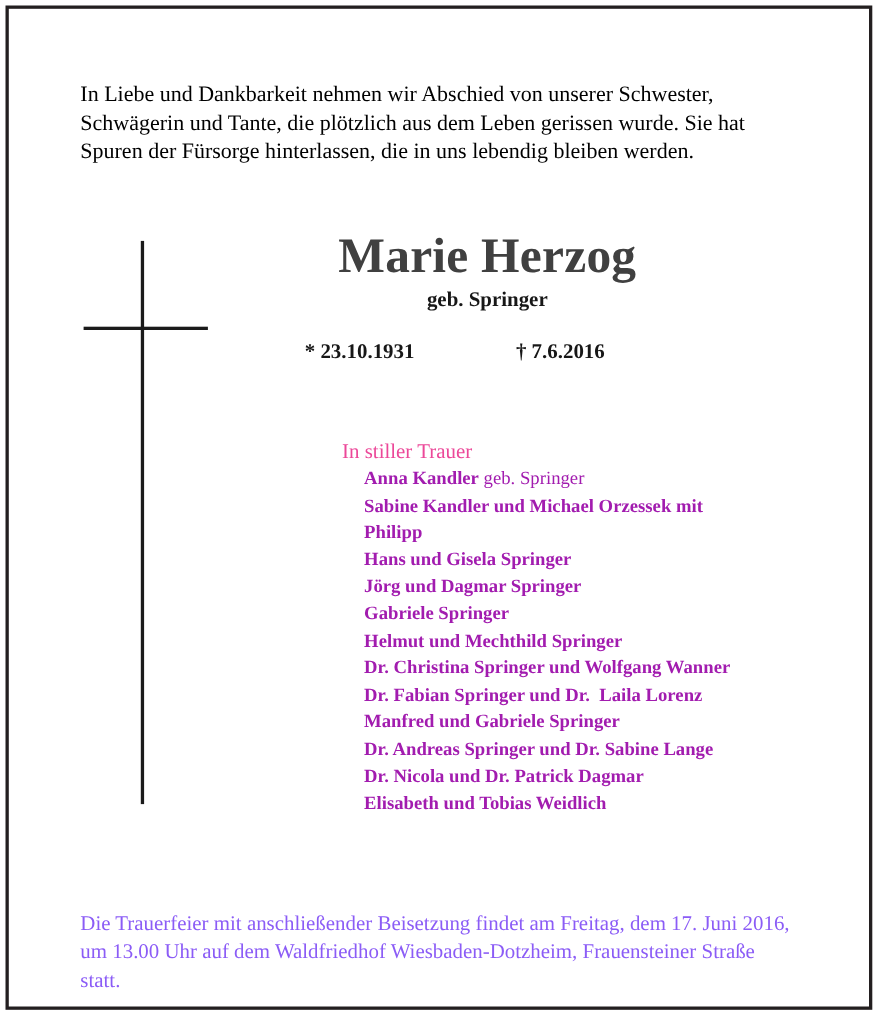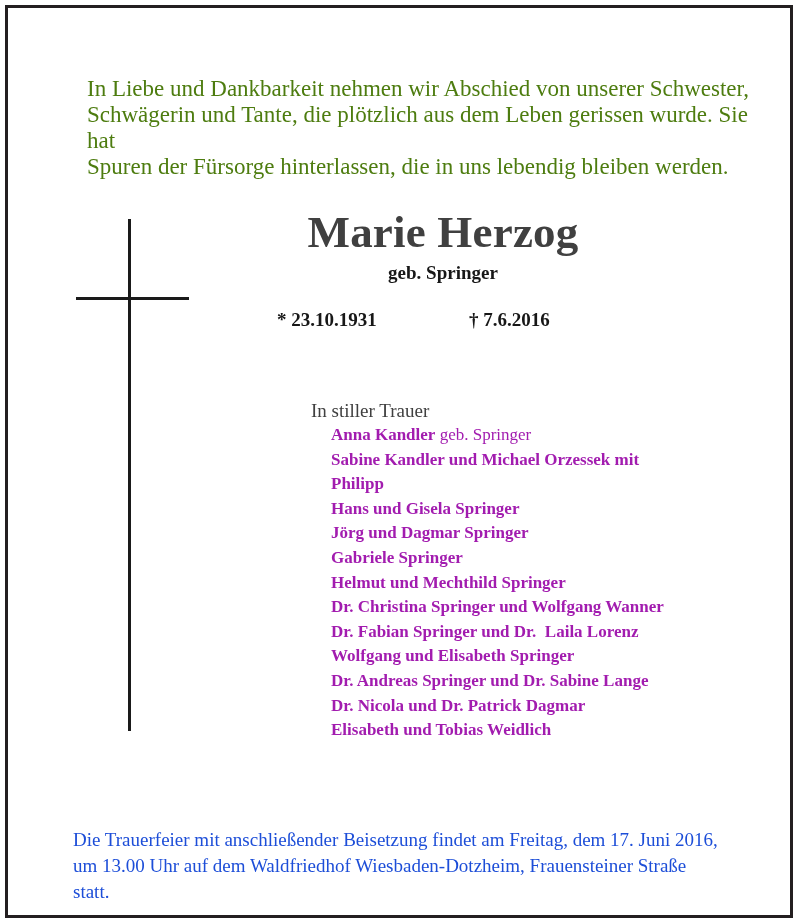--- a/index.html
+++ b/index.html
@@ -29,26 +29,26 @@
 
   .inner {
     position: relative;
     width: 100%;
     height: 100%;
   }
 
   
   #intro {
     position: absolute;
-    left: 79px;
+    left: 65px;
     top: 45px;
     width: 670px;
-    font-size: 23px;
+    font-size: 20px;
     line-height: 26px;
-    color: #4d7c0f;
+    color: #000000;
     text-align: left;
     white-space: pre-line;
   }
 
   
   #cross-figure {
     position: absolute;
     left: 68px;
     top: 206px;
     width: 120px;
@@ -110,21 +110,21 @@
   #mourners {
     position: absolute;
     left: 303px;
     top: 390px;
     width: 440px;
   }
   #mourners-heading {
     font-size: 19px;
     line-height: 25px;
     font-weight: normal;
-    color: #404040;
+    color: #ec4899;
   }
   #mourner-list {
     list-style: none;
     margin: 0;
     padding: 0 0 0 20px;
   }
   #mourner-list li {
     font-size: 17px;
     line-height: 24.6px;
     font-weight: bold;
@@ -136,21 +136,21 @@
   }
 
   
   #footer {
     position: absolute;
     left: 65px;
     top: 800px;
     width: 680px;
     font-size: 19px;
     line-height: 26px;
-    color: #1d4ed8;
+    color: #8b5cf6;
     white-space: pre-line;
   }
 </style>
 </head>
 <body>
 
 <div id="notice">
   <div class="inner">
 
     <p id="intro">In Liebe und Dankbarkeit nehmen wir Abschied von unserer Schwester,
@@ -176,21 +176,21 @@
       <ul id="mourner-list">
           <li><span>Anna Kandler</span><span class="plain"> geb. Springer</span></li>
           <li><span>Sabine Kandler und Michael Orzessek mit</span></li>
           <li><span>Philipp</span></li>
           <li><span>Hans und Gisela Springer</span></li>
           <li><span>Jörg und Dagmar Springer</span></li>
           <li><span>Gabriele Springer</span></li>
           <li><span>Helmut und Mechthild Springer</span></li>
           <li><span>Dr. Christina Springer und Wolfgang Wanner</span></li>
           <li><span>Dr. Fabian Springer und Dr.  Laila Lorenz</span></li>
-          <li><span>Wolfgang und Elisabeth Springer</span></li>
+          <li><span>Manfred und Gabriele Springer</span></li>
           <li><span>Dr. Andreas Springer und Dr. Sabine Lange</span></li>
           <li><span>Dr. Nicola und Dr. Patrick Dagmar</span></li>
           <li><span>Elisabeth und Tobias Weidlich</span></li>
         </ul>
     </div>
 
     <p id="footer">Die Trauerfeier mit anschließender Beisetzung findet am Freitag, dem 17. Juni 2016,
 um 13.00 Uhr auf dem Waldfriedhof Wiesbaden-Dotzheim, Frauensteiner Straße
 statt.</p>
 

